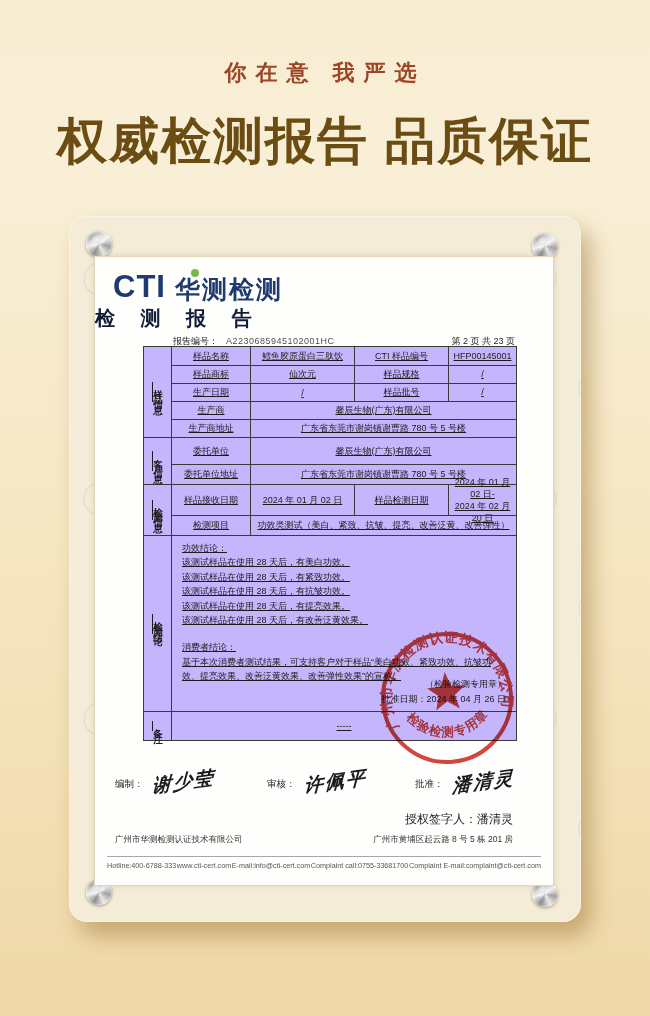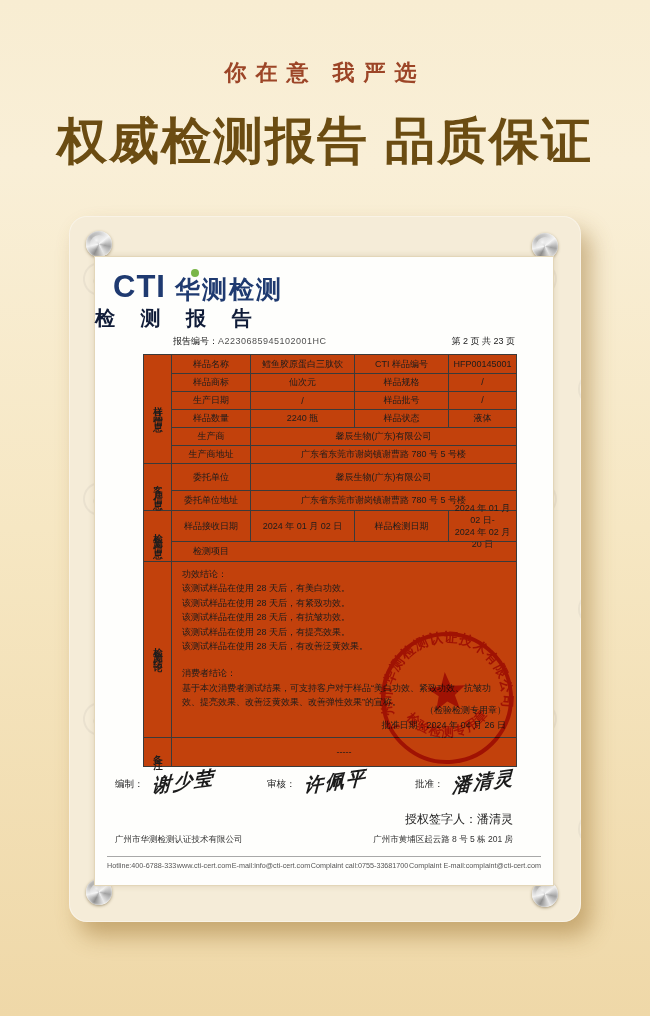--- a/index.html
+++ b/index.html
@@ -44,23 +44,23 @@
     color:#1c1c1c;
   }
   .logo { position:absolute; left:18px; top:14px; display:flex; align-items:flex-end; }
   .logo-cti { position:relative; font-size:31px; line-height:1; font-weight:800; color:#1f3a70; letter-spacing:1px; }
   .logo-dot { position:absolute; right:-2px; top:-6px; width:8px; height:8px; border-radius:50%; background:#7ab648; }
   .logo-brand { font-size:25px; line-height:1; font-weight:800; color:#1f3a70; letter-spacing:2px; margin-left:9px; }
   .doc-title { position:absolute; top:48px; left:0; width:100%; text-align:left;
     font-size:20px; font-weight:700; letter-spacing:10px; color:#101c38; }
   .report-line { position:absolute; top:78px; left:78px; right:38px; display:flex;
     justify-content:space-between; font-size:9px; color:#222; }
-  .blur { filter:blur(0.7px); opacity:.8; letter-spacing:.5px; }
-  
-  .tbl { position:absolute; left:48px; top:97px; width:374px; border:1.2px solid #3a3a3a; background:#c2410c; }
+  .blur { filter:blur(0.7px); opacity:.8; letter-spacing:.5px;margin-left:8px; }
+  
+  .tbl { position:absolute; left:48px; top:89px; width:374px; border:1.2px solid #3a3a3a; background:#c4b5fd;text-decoration:underline; }
   .sec { display:flex; align-items:stretch; }
   .sec + .sec { border-top:1px solid #3a3a3a; }
   .sec-label { width:28px; border-right:1px solid #3a3a3a; display:flex; align-items:center; justify-content:center;
     writing-mode:vertical-rl; text-orientation:upright; letter-spacing:5px; font-size:9.5px; font-weight:600; }
   .sec-body { flex:1; display:flex; flex-direction:column; min-width:0; }
   .row { display:flex; align-items:stretch; }
   .row + .row { border-top:1px solid #3a3a3a; }
   .cell { display:flex; align-items:center; justify-content:center; text-align:center;
     font-size:9px; padding:1px 2px; min-width:0; }
   .cell + .cell { border-left:1px solid #3a3a3a; }
@@ -167,26 +167,20 @@
               <div class="cell c-l2">样品规格</div>
               <div class="cell c-v2">/</div>
             </div>
             <div class="row h18">
               <div class="cell c-l1">生产日期</div>
               <div class="cell c-v1">/</div>
               <div class="cell c-l2">样品批号</div>
               <div class="cell c-v2">/</div>
             </div>
             <div class="row h18">
-              <div class="cell c-l1">样品数量</div>
-              <div class="cell c-v1">2240 瓶</div>
-              <div class="cell c-l2">样品状态</div>
-              <div class="cell c-v2">液体</div>
-            </div>
-            <div class="row h18">
               <div class="cell c-lab">生产商</div>
               <div class="cell c-val">馨辰生物(广东)有限公司</div>
             </div>
             <div class="row h18">
               <div class="cell c-lab">生产商地址</div>
               <div class="cell c-val">广东省东莞市谢岗镇谢曹路 780 号 5 号楼</div>
             </div>
           </div>
         </div>
 
@@ -211,20 +205,21 @@
               <div class="cell c-l1">样品接收日期</div>
               <div class="cell c-v1">2024 年 01 月 02 日</div>
               <div class="cell c-l2">样品检测日期</div>
               <div class="cell c-v2">
                 <span>2024 年 01 月 02 日-</span>
                 <span>2024 年 02 月 20 日</span>
               </div>
             </div>
             <div class="row h20">
               <div class="cell c-lab">检测项目</div>
+              <div class="cell c-val">功效类测试（美白、紧致、抗皱、提亮、改善泛黄、改善弹性）</div>
             </div>
           </div>
         </div>
 
         <div class="sec">
           <div class="sec-label">检测结论</div>
           <div class="sec-body">
             <div class="concl">
               <div class="cl-line">功效结论：</div>
               <div class="cl-line">该测试样品在使用 28 天后，有美白功效。</div>

